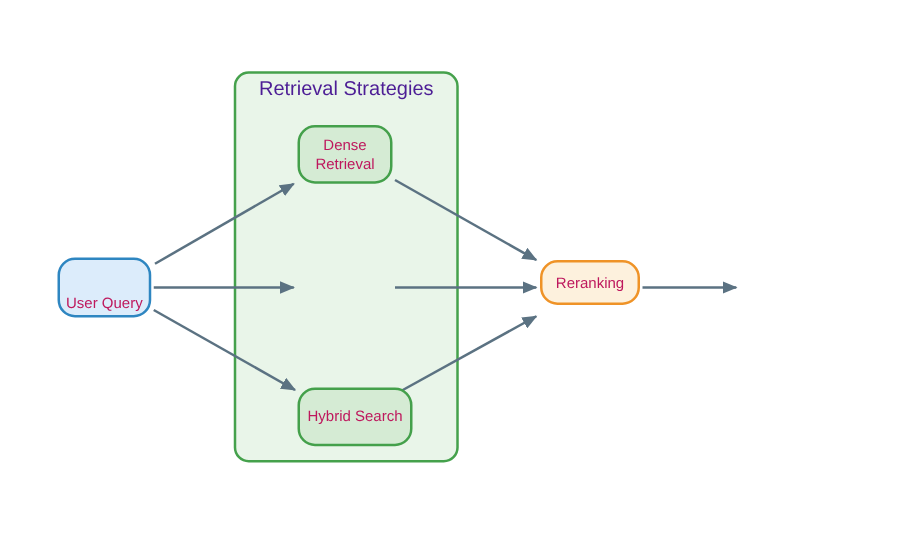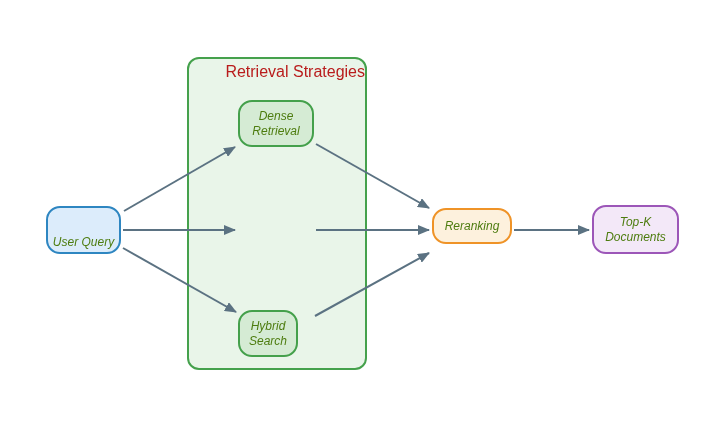--- a/index.html
+++ b/index.html
@@ -5,32 +5,32 @@
   html,body{margin:0;padding:0;background:#ffffff;}
   .canvas{
     position:relative;width:728px;height:428px;background:#ffffff;
     font-family:"Liberation Sans",sans-serif;overflow:hidden;
   }
   .group{
     position:absolute;left:187px;top:57px;width:180px;height:313px;
     border:2px solid;border-radius:12px;box-sizing:border-box;
   }
   .group-title{
-    position:absolute;left:0;top:4px;width:100%;text-align:right;
-    font-size:16px;color:#b91c1c;
+    position:absolute;left:0;top:4px;width:100%;text-align:center;
+    font-size:16px;color:#4c1d95;
   }
   .node{
     position:absolute;display:flex;align-items:center;justify-content:center;
     text-align:center;border:2px solid;border-radius:14px;box-sizing:border-box;
-    font-size:12px;line-height:1.25;color:#4d7c0f;padding:2px;font-style:italic;
+    font-size:12px;line-height:1.25;color:#be185d;padding:2px;
   }
   .n-user  {left:46px; top:206px;width:75px;height:48px;}
   .n-dense {left:238px;top:100px;width:76px;height:47px;}
   .n-sparse{left:238px;top:207px;width:76px;height:47px;}
-  .n-hybrid{left:238px;top:310px;width:60px;height:47px;}
+  .n-hybrid{left:238px;top:310px;width:92px;height:47px;}
   .n-rerank{left:432px;top:208px;width:80px;height:36px;}
   .n-topk  {left:592px;top:205px;width:87px;height:49px;}
   svg.edges{position:absolute;left:0;top:0;width:728px;height:428px;pointer-events:none;}
   svg.edges line{stroke-width:2;}
 </style>
 </head>
 <body>
 
 <div class="canvas">
 
@@ -65,17 +65,14 @@
 
 
   <div class="node n-hybrid" style="background: rgb(213, 235, 212); border-color: rgb(68, 160, 75);">
     <span>Hybrid Search</span>
   </div>
 
   <div class="node n-rerank" style="background: rgb(253, 241, 221); border-color: rgb(239, 147, 39);">
     <span>Reranking</span>
   </div>
 
-  <div class="node n-topk" style="background: rgb(243, 232, 248); border-color: rgb(156, 86, 184);">
-    <span>Top-K Documents</span>
-  </div>
 
 </div>
 
 </body></html>

